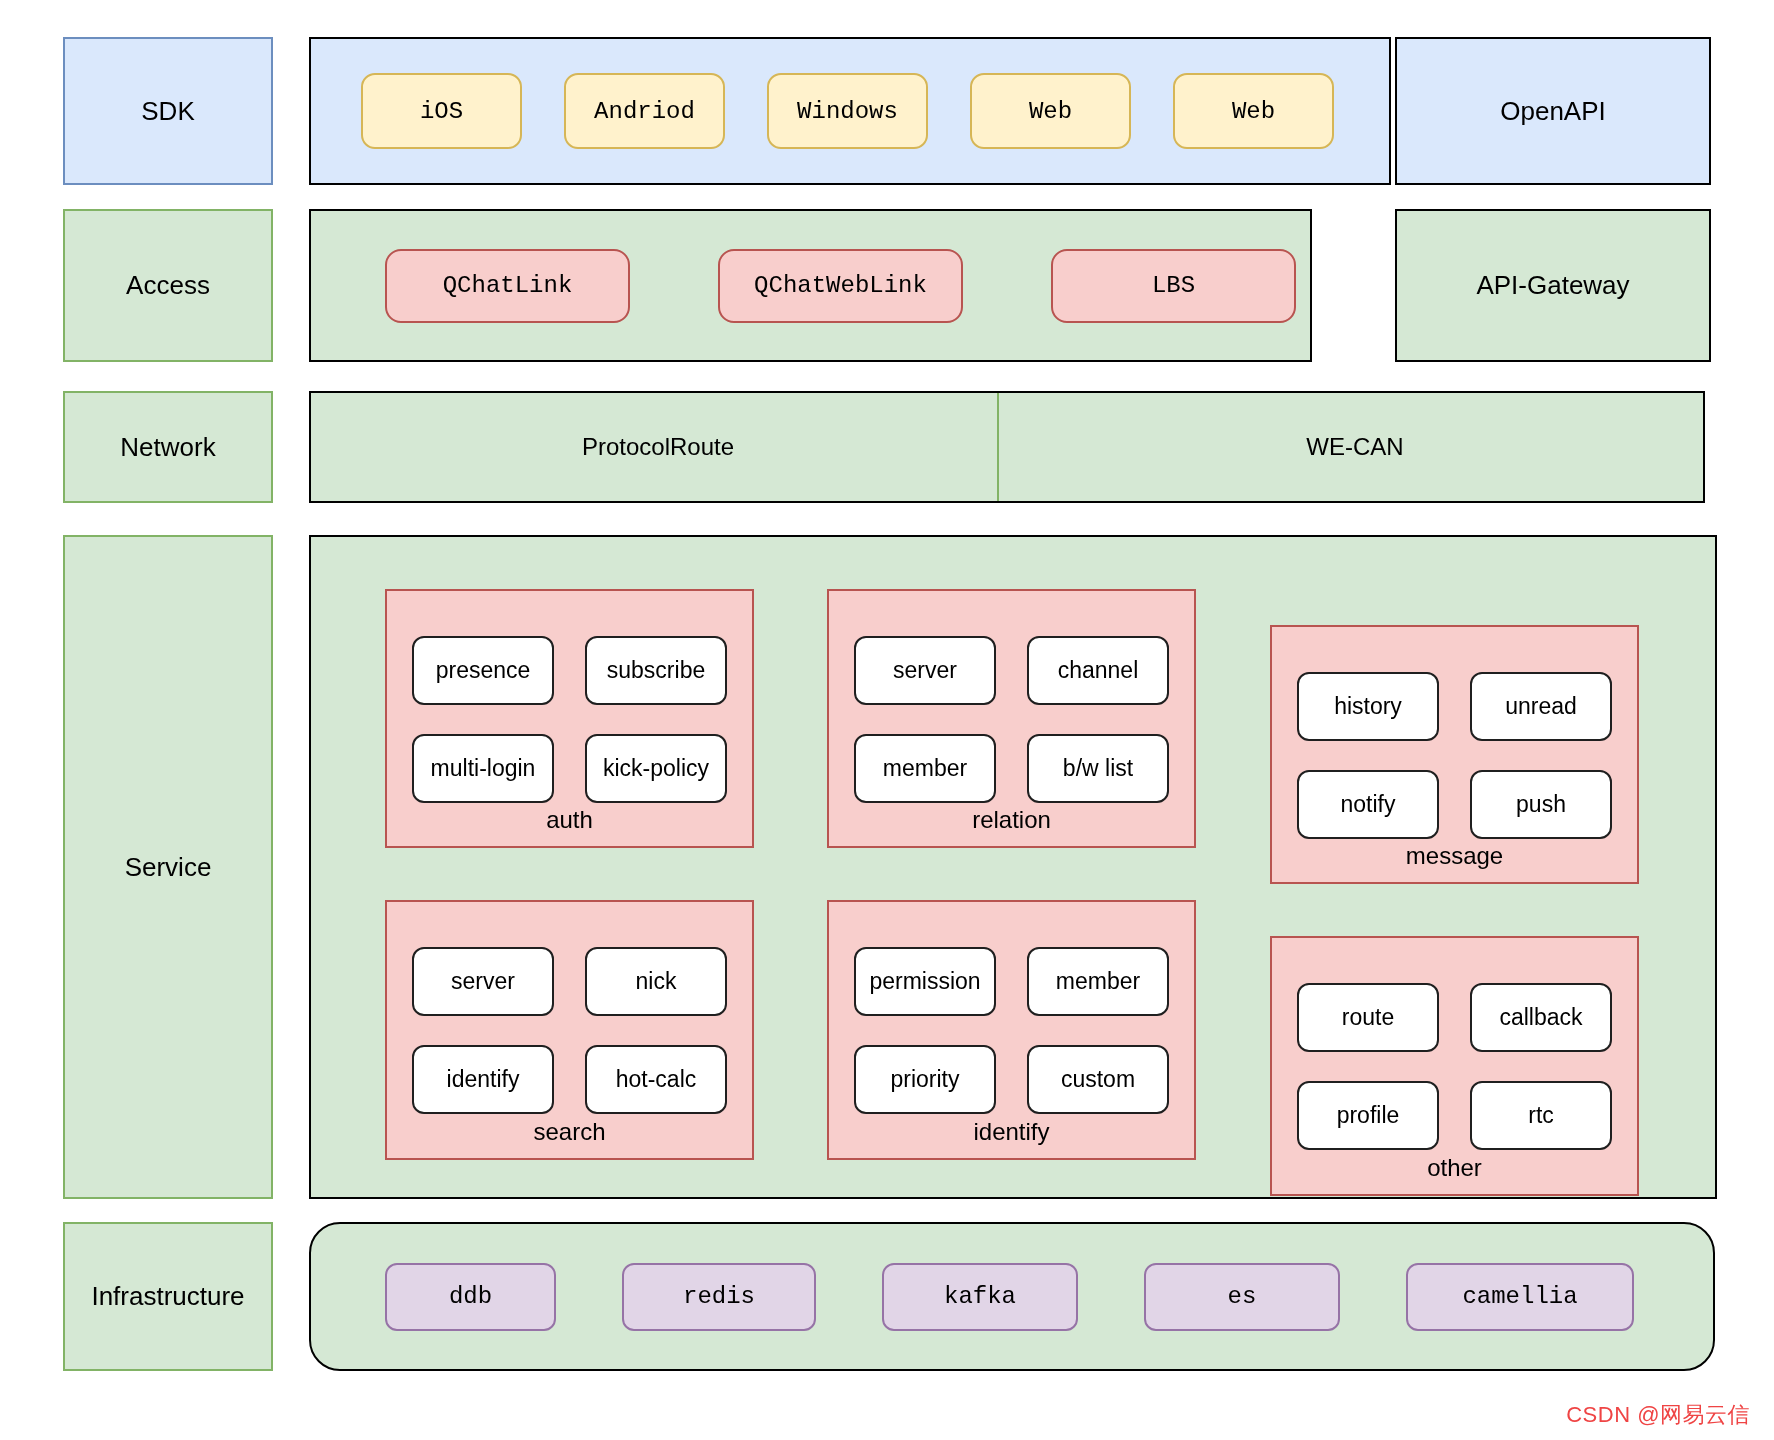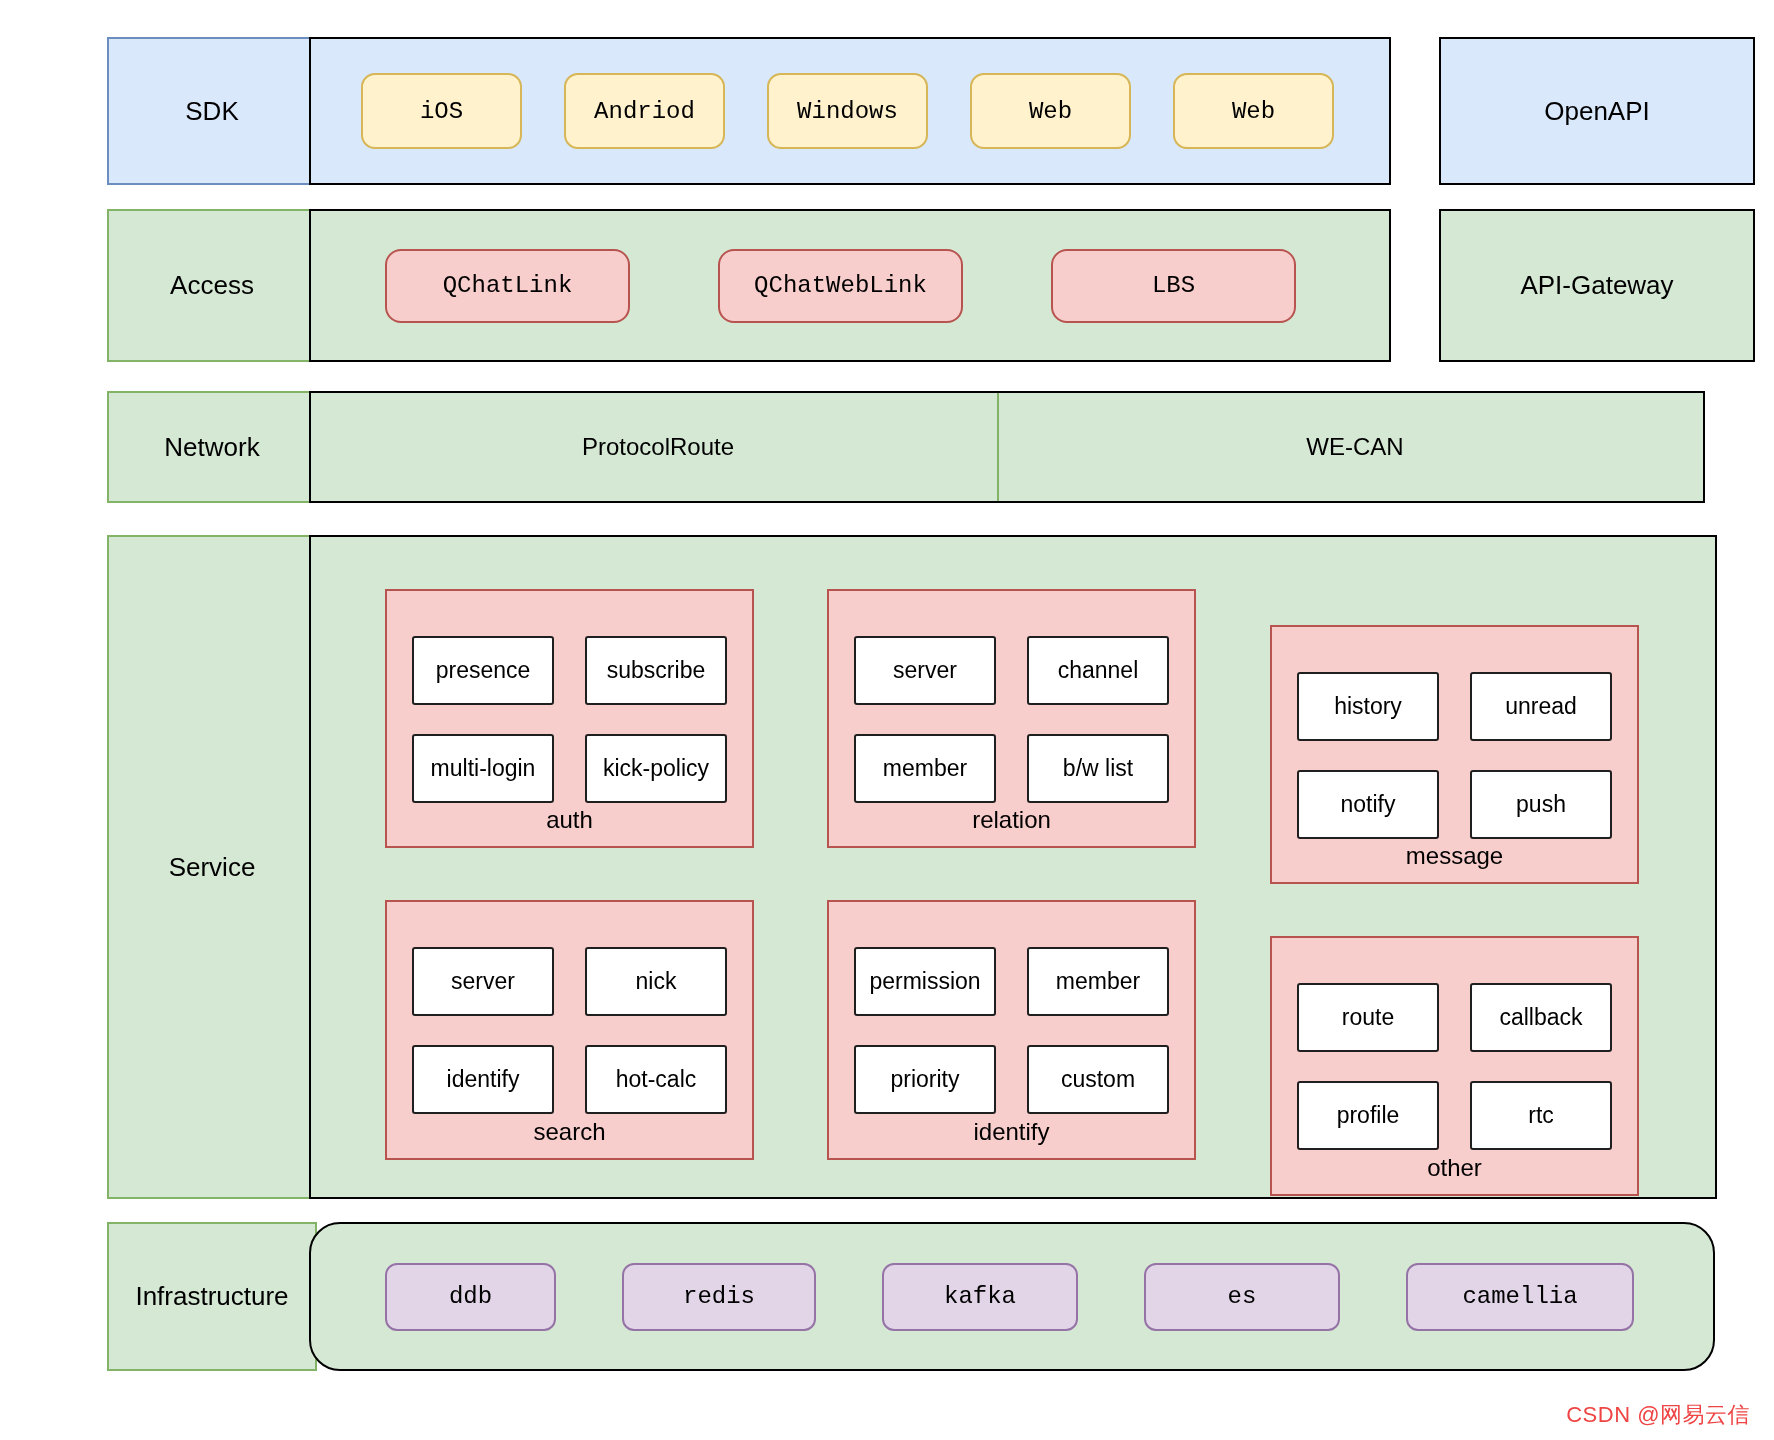--- a/index.html
+++ b/index.html
@@ -2,58 +2,58 @@
 <html style="--blue-fill: #dae8fc; --blue-border: #6c8ebf; --green-fill: #d5e8d4; --green-border: #82b366; --yellow-fill: #fff2cc; --yellow-border: #d6b656; --red-fill: #f8cecc; --red-border: #b85450; --purple-fill: #e1d5e7; --purple-border: #9673a6;"><head>
 <meta charset="utf-8">
 <style>
   html,body{margin:0;padding:0;background:#ffffff;}
   .canvas{
     position:relative;width:1774px;height:1440px;background:#fff;
     font-family:"Liberation Sans", sans-serif;color:#000;overflow:hidden;
   }
   
   .abs{position:absolute;box-sizing:border-box;}
-  .flexc{display:flex;align-items:center;justify-content:center;margin-left:44px;}
+  .flexc{display:flex;align-items:center;justify-content:center;}
   .lbl{left:63px;width:210px;border:2px solid;font-size:26px;}
   .blue{background:var(--blue-fill,#dae8fc);border-color:var(--blue-border,#6c8ebf);}
   .green{background:var(--green-fill,#d5e8d4);border-color:var(--green-border,#82b366);}
   .main{border:2px solid;}
   
   .row-sdk{top:37px;height:148px;}
   .row-access{top:209px;height:153px;}
   .row-network{top:391px;height:112px;}
   .row-service{top:535px;height:664px;}
   .row-infra{top:1222px;height:149px;}
   .main-left{left:309px;}
   .right-box{left:1395px;width:316px;border:2px solid;font-size:26px;}
   
   .chip-row{display:flex;align-items:center;font-family:Liberation Mono, monospace;}
   .sdk-main{width:1082px;padding-left:50px;gap:42px;}
-  .access-main{width:1082px;padding-left:74px;gap:88px;}
+  .access-main{width:1003px;padding-left:74px;gap:88px;}
   .infra-main{width:1406px;padding-left:74px;gap:66px;border-radius:31px;}
   .chip{box-sizing:border-box;display:flex;align-items:center;justify-content:center;font-size:24px;}
   .chip.yellow{width:161px;height:76px;border-radius:14px;border:2px solid var(--yellow-border,#d6b656);background:var(--yellow-fill,#fff2cc);}
   .chip.red{width:245px;height:74px;border-radius:16px;border:2px solid var(--red-border,#b85450);background:var(--red-fill,#f8cecc);}
   .chip.purple{height:68px;border-radius:12px;border:2px solid var(--purple-border,#9673a6);background:var(--purple-fill,#e1d5e7);}
   
   .network-main{width:1396px;display:flex;}
   .net-cell{display:flex;align-items:center;justify-content:center;font-size:24px;box-sizing:border-box;padding-left:8px;}
   .net-cell.first{width:686px;}
   .net-cell.second{flex:1;border-left:2px solid var(--green-border,#82b366);}
   
   .service-main{width:1408px;}
   .group{position:absolute;width:369px;border:2px solid var(--red-border,#b85450);
     background:var(--red-fill,#f8cecc);display:flex;flex-direction:column;align-items:center;
     padding-top:45px;box-sizing:border-box;}
   .g-top{top:52px;height:259px;}
   .g-bot{top:363px;height:260px;}
   .g1{left:74px;}.g2{left:516px;}.g3{left:959px;margin-top:36px;}
   .wgrid{display:grid;grid-template-columns:repeat(2,142px);column-gap:31px;row-gap:29px;}
   .wchip{width:142px;height:69px;box-sizing:border-box;background:#fff;border:2.5px solid #1f1f1f;
-    border-radius:3px;display:flex;align-items:center;justify-content:center;font-size:23px;position:relative;}
+    border-radius:12px;display:flex;align-items:center;justify-content:center;font-size:23px;position:relative;}
   .wchip span{white-space:nowrap;}
   .wchip span.bgwhite{background:#fff;padding:1px 5px;z-index:2;}
   .group-label{margin-top:auto;padding-bottom:12px;font-size:24px;}
   
   .watermark{left:1380px;top:1400px;width:382px;text-align:right;padding-right:12px;
     font-size:22px;color:#ef4444;letter-spacing:0.5px;}
 </style>
 </head>
 <body>
 

